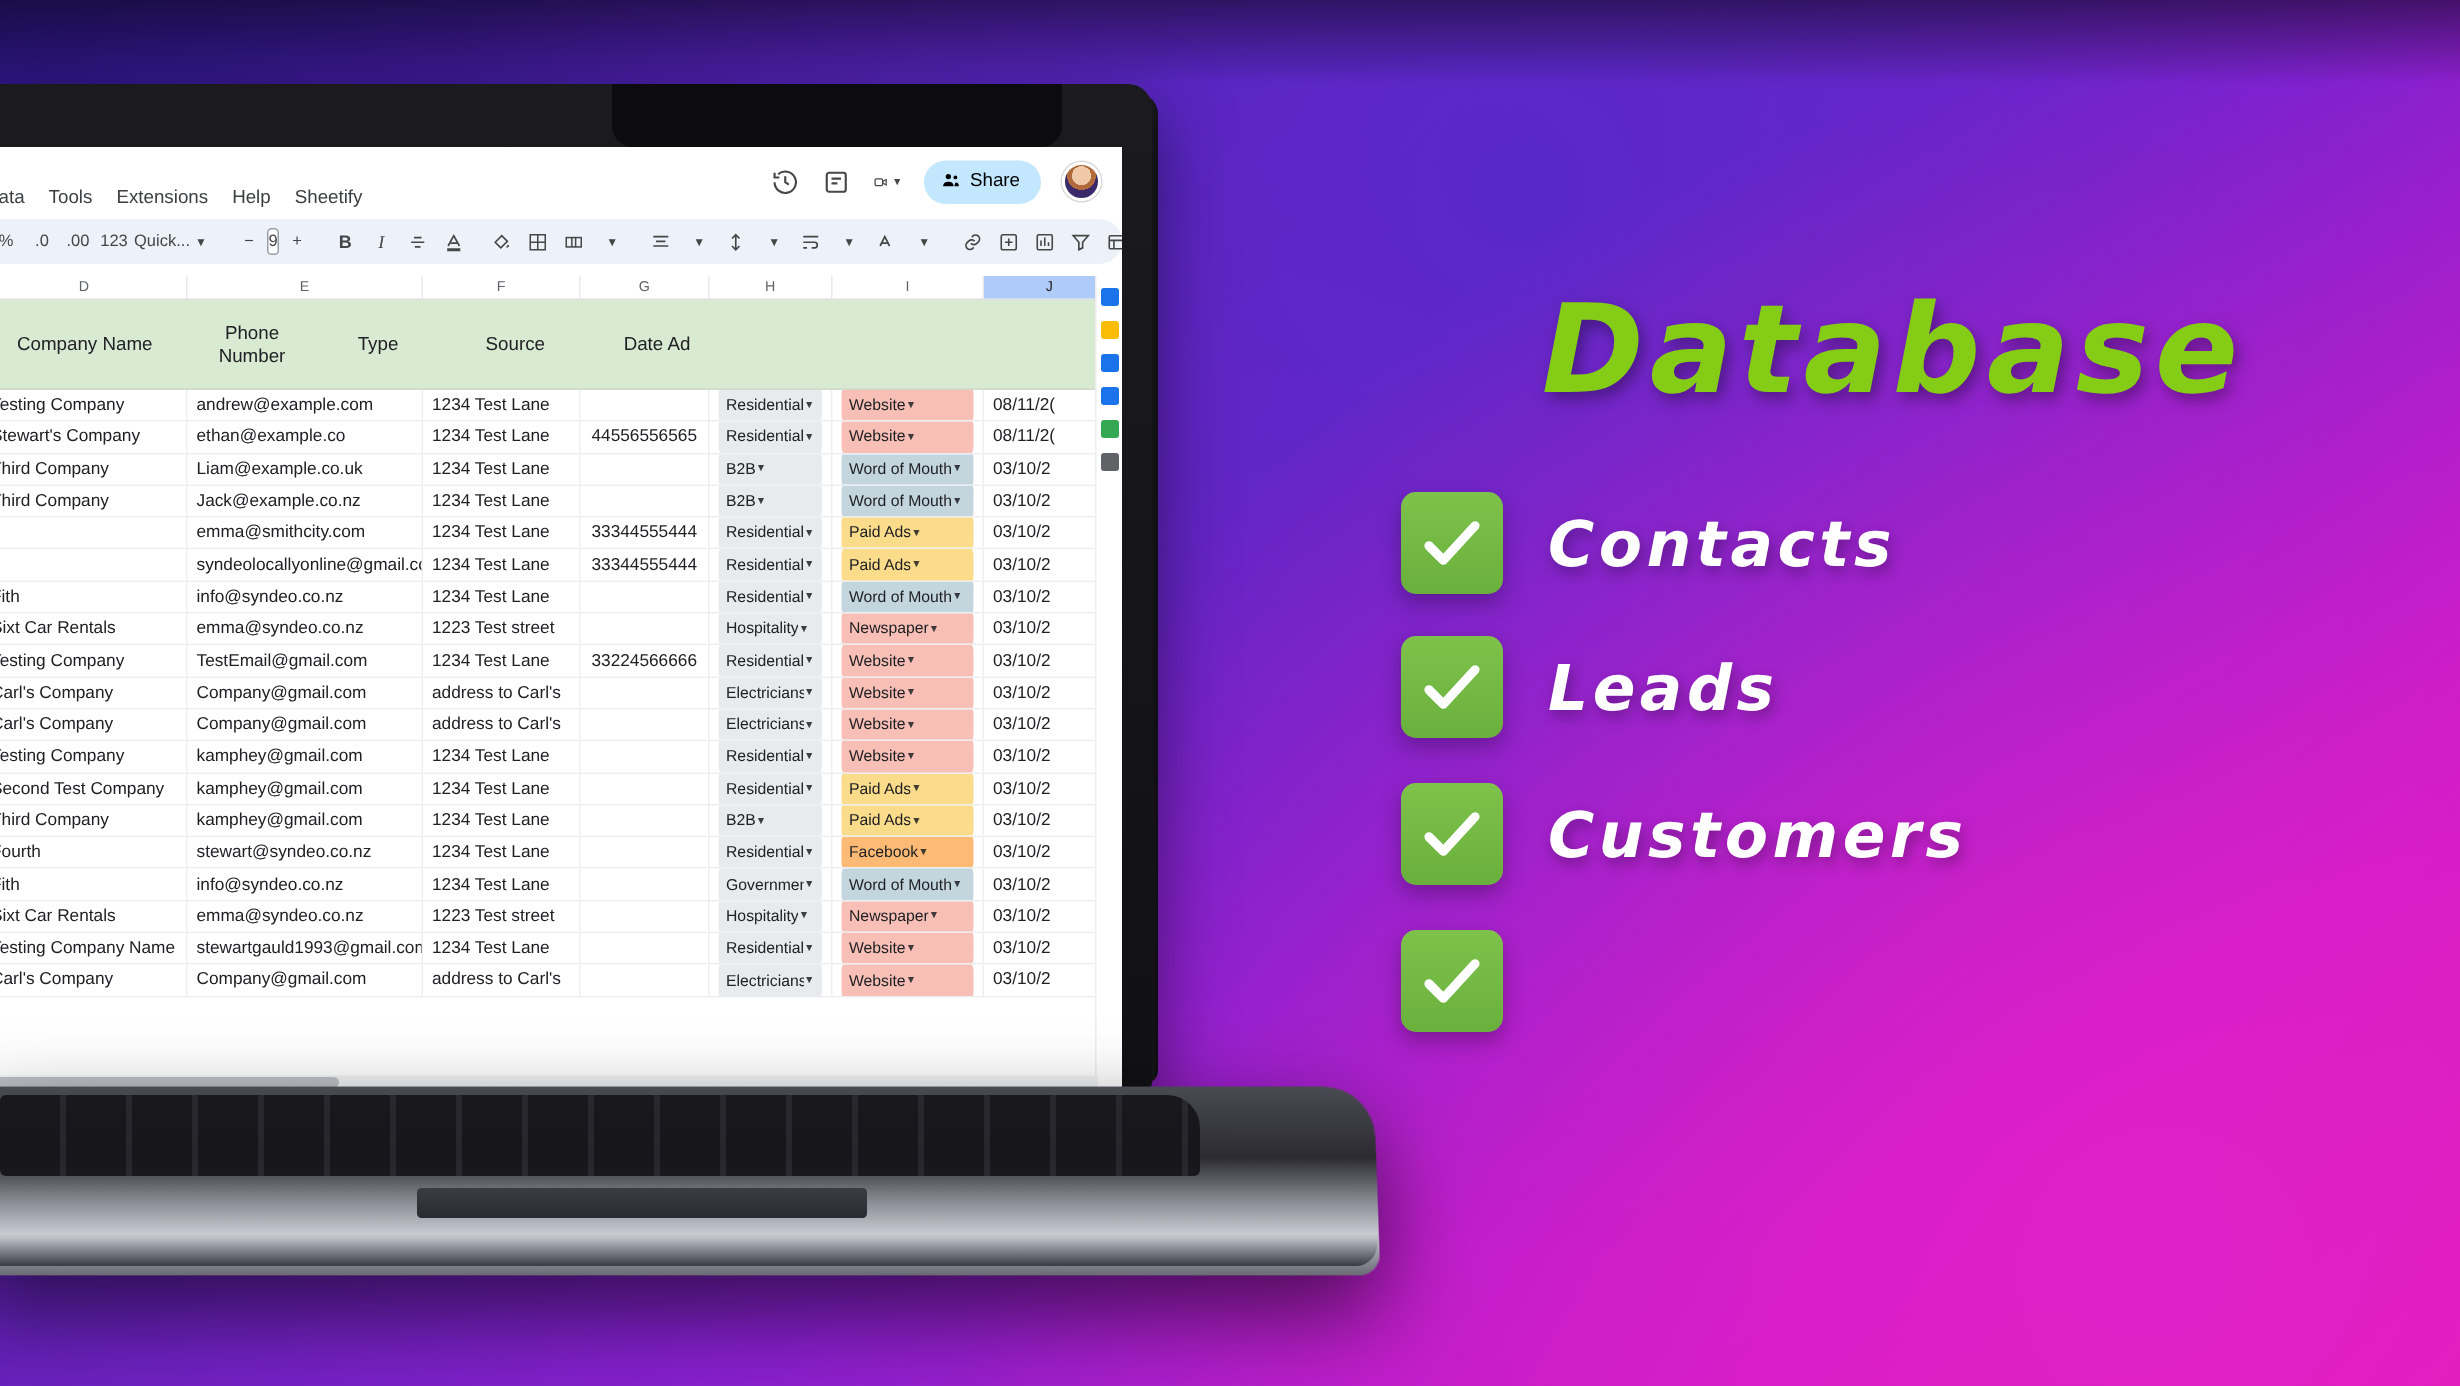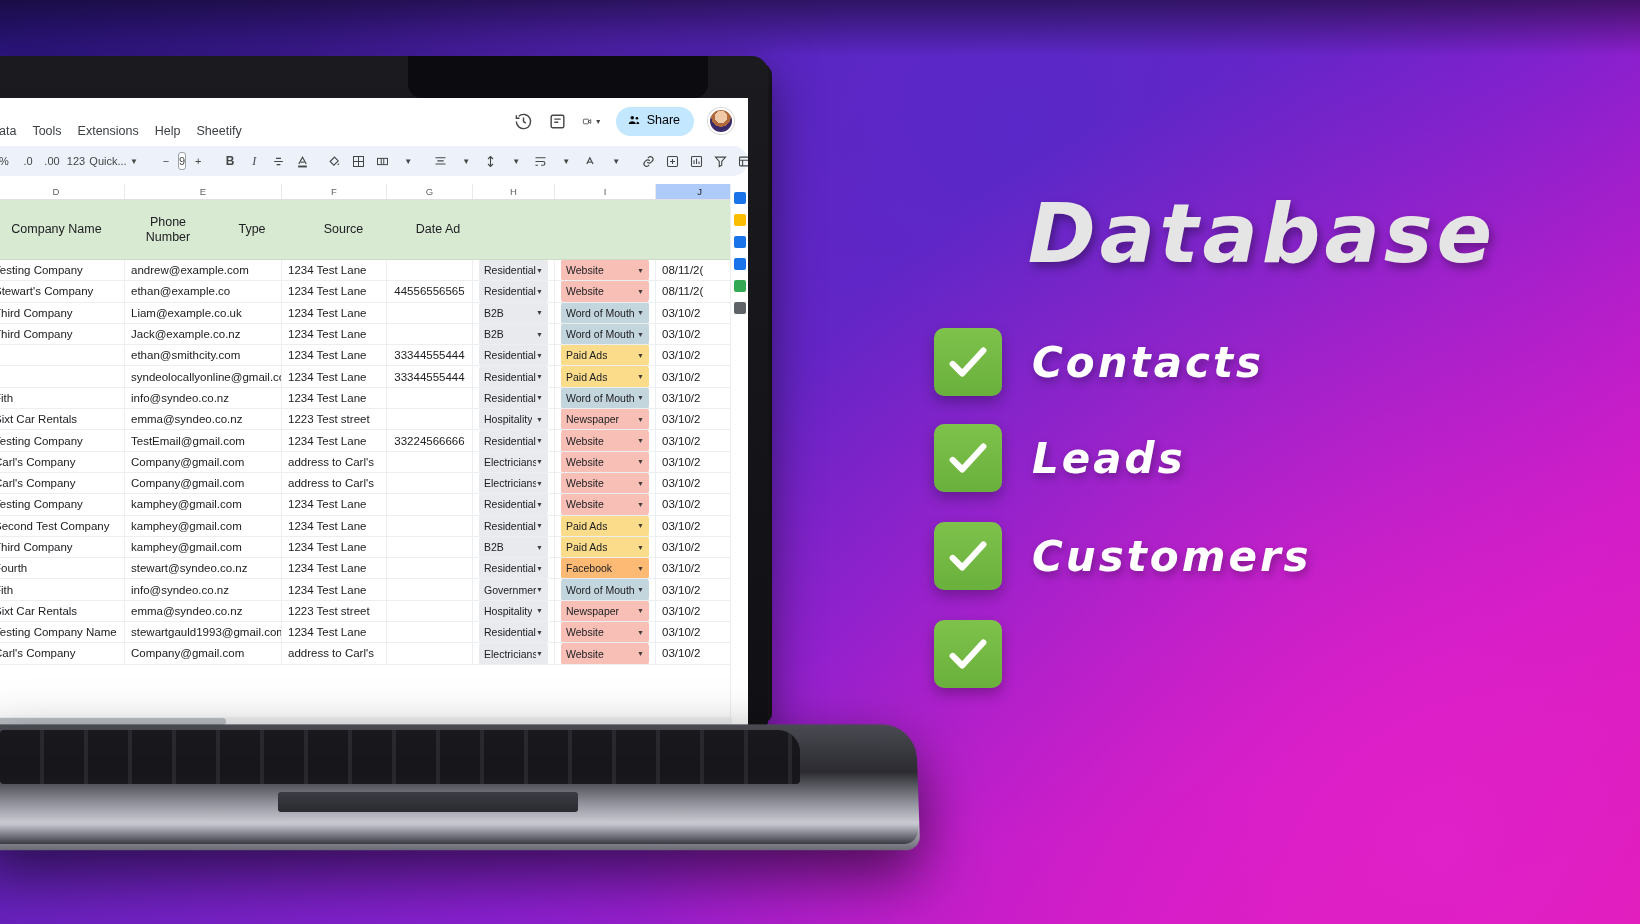--- a/index.html
+++ b/index.html
@@ -154,21 +154,21 @@
   }
   .c-name { width:137px; }
   .c-email { width:157px; }
   .c-addr { width:105px; }
   .c-phone { width:86px; justify-content:center; }
   .c-type { width:82px; justify-content:center; }
   .c-source { width:101px; justify-content:center; }
   .c-date { width:88px; justify-content:flex-start; }
 
   .chip {
-    display:flex; align-items:center; justify-content:space-between;
+    display:flex; align-items:center; justify-content:flex-start;
     width:100%; height:30px; border-radius:8px; padding:0 5px;
     font-size:10.5px; color:#202124;
   }
   .chip .lbl { overflow:hidden; white-space:nowrap; }
   .chip .ar { font-size:7px; line-height:1; opacity:.85; }
   .chip-grey   { background:#e8eaed; }
   .chip-red    { background:#f8bfb6; }
   .chip-blue   { background:#c3d5dd; }
   .chip-yellow { background:#fbdc8b; }
   .chip-sky    { background:#fdba74; }
@@ -204,21 +204,21 @@
     position:absolute; right:0; top:86px; width:18px; height:572px;
     background:#fff; border-left:1px solid #eee;
     display:flex; flex-direction:column; align-items:center; padding-top:8px; gap:10px;
   }
   .rail-ic { width:12px; height:12px; border-radius:2px; }
 
   
   #promo { position:absolute; left:900px; top:0; width:740px; height:924px; }
   #promo-title {
     position:absolute; left:12px; top:186px; width:700px;
-    font-size:82px; font-weight:800; font-style:italic; color:#e5e5e5;
+    font-size:82px; font-weight:800; font-style:italic; color:#84cc16;
     letter-spacing:4px; text-align:center;
     text-shadow: 3px 5px 10px rgba(0,0,0,.35);
     font-family:"DejaVu Sans", sans-serif;
   }
   .feature {
     position:absolute; left:34px; display:flex; align-items:center; gap:30px;
   }
   .check {
     width:68px; height:68px; border-radius:10px;
     background: linear-gradient(180deg,#7ec24b 0%, #69b03c 100%);
@@ -487,21 +487,21 @@
               <div class="c-source">
                 <div class="chip chip-blue">
                   <span class="lbl">Word of Mouth</span>
                   <span class="ar">▼</span>
                 </div>
               </div>
               <div class="c-date">03/10/2</div>
             </div>
             <div class="datarow">
               <div class="c-name"></div>
-              <div class="c-email">ethan@smithcity.com</div>
+              <div class="c-email">emma@smithcity.com</div>
               <div class="c-addr">1234 Test Lane</div>
               <div class="c-phone">33344555444</div>
               <div class="c-type">
                 <div class="chip chip-grey">
                   <span class="lbl">Residential</span>
                   <span class="ar">▼</span>
                 </div>
               </div>
               <div class="c-source">
                 <div class="chip chip-yellow">

